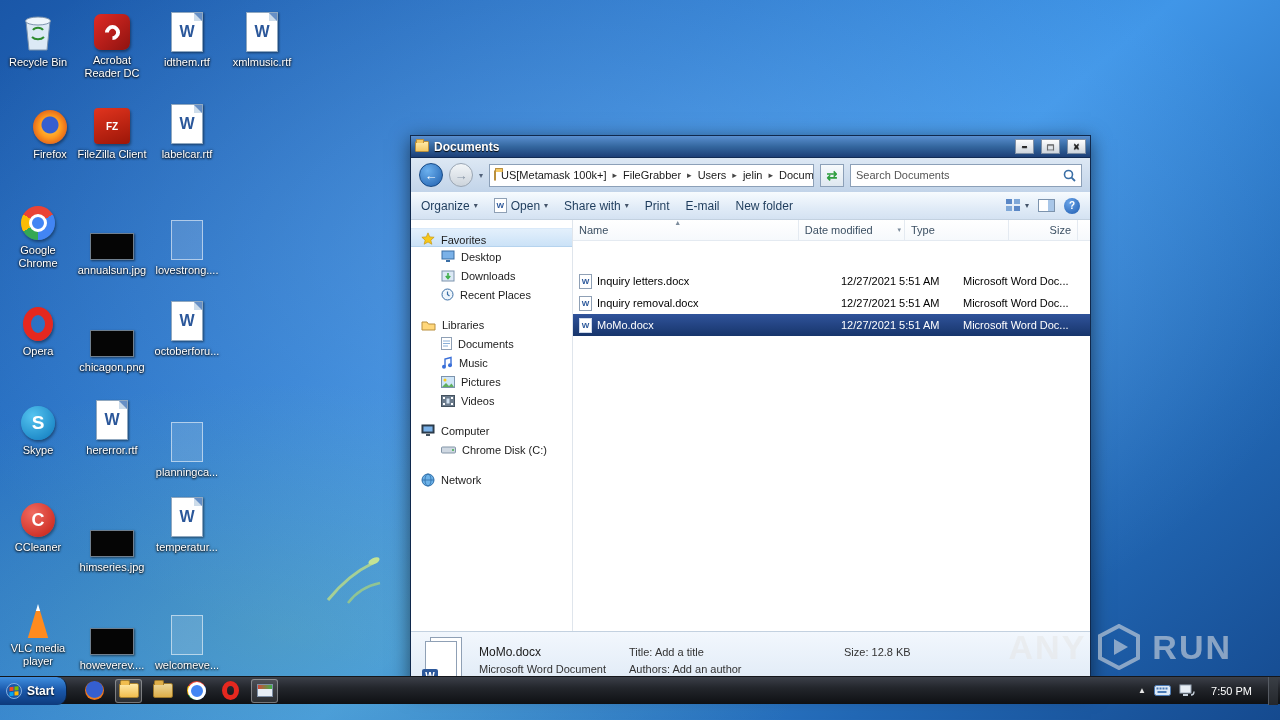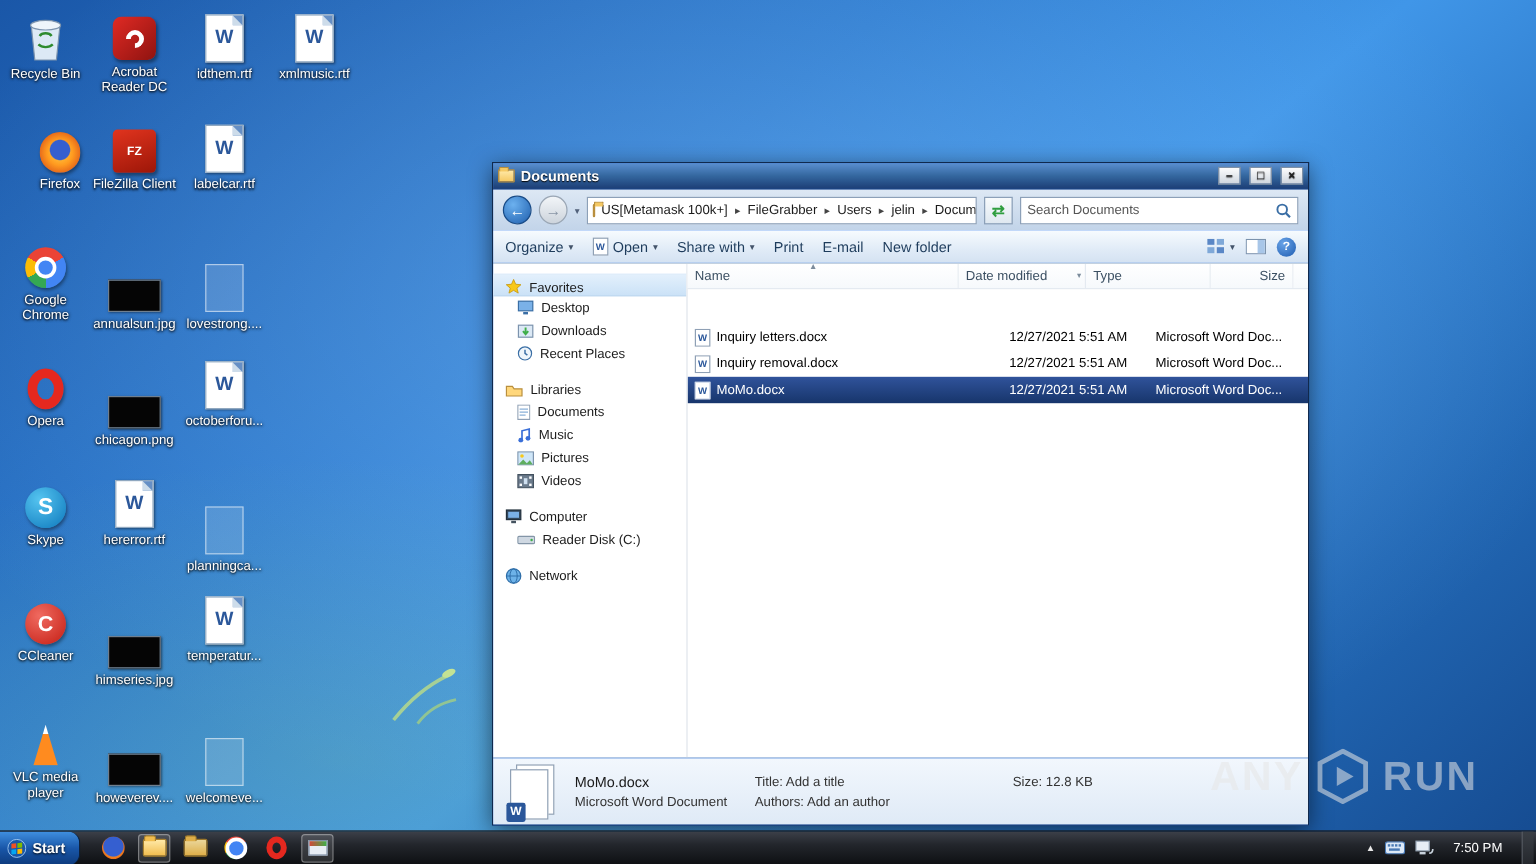--- a/index.html
+++ b/index.html
@@ -81,21 +81,21 @@
              font-size:12px; color:#1e3c5c; }
   .titem { display:flex; align-items:center; gap:4px; cursor:default; }
   .titem .dd { font-size:8px; color:#44546a; }
   .tb-right { margin-left:auto; display:flex; align-items:center; gap:9px; }
   .helpbtn { width:16px; height:16px; border-radius:50%; background:radial-gradient(circle at 35% 30%, #6aa4e8, #1d5bb0);
              color:#fff; font-size:10px; font-weight:bold; display:flex; align-items:center; justify-content:center; }
 
   .contentrow { flex:1; min-height:0; display:flex; background:#fff; }
   .sidebar { width:162px; flex:0 0 162px; padding:8px 0; border-right:1px solid #dfe5ec; overflow:hidden; }
   .si { display:flex; align-items:center; gap:6px; height:19px; padding-left:10px; color:#1c1c1c; white-space:nowrap; }
-  .si.child { padding-left:20px; }
+  .si.child { padding-left:30px; }
   .si.sel { background:linear-gradient(180deg,#e3f0fc,#cbe2f7); border-top:1px solid #d9e9f9; border-bottom:1px solid #b5d3ee;align-items:flex-end; }
   .sgap { height:11px; }
 
   .filelist { flex:1; display:flex; flex-direction:column; min-width:0;gap:27px; }
   .lheader { height:21px; flex:0 0 21px; display:flex; border-bottom:1px solid #e4eaf1; color:#3c5063; }
   .hcell { padding:4px 6px 0 6px; border-right:1px solid #e4eaf1; position:relative; background:linear-gradient(#fff,#f6f9fc); }
   .hcell .sort { position:absolute; top:-1px; left:45%; font-size:7px; color:#7c8c9c; }
   .hcell .fdd { position:absolute; right:3px; top:6px; font-size:7px; color:#7c8c9c; }
   .c-name { width:262px; } .c-date { width:122px; } .c-type { width:120px; } .c-size { width:78px; text-align:right; }
   .c-fill { flex:1; border-right:none; }
@@ -114,21 +114,21 @@
   .doc-big { width:38px; height:46px; position:relative; }
   .doc-big .pg { position:absolute; width:32px; height:42px; background:#fff; border:1px solid #8fa0b5; }
   .doc-big .pg.back { left:5px; top:0; }
   .doc-big .pg.front { left:0; top:4px; }
   .doc-big .wbox { position:absolute; left:-3px; bottom:-2px; width:16px; height:16px; background:#2b579a; color:#fff;
                    font-size:10px; font-weight:bold; display:flex; align-items:center; justify-content:center; border-radius:2px; }
   .dgrid { display:grid; grid-template-columns:150px 215px auto; grid-row-gap:4px; font-size:11px; color:#333; align-items:center; }
   .dname { font-size:12px; color:#1a1a1a; }
 
   
-  .taskbar { position:absolute; left:0; bottom:0; width:1280px; height:28px; display:flex; align-items:center;
+  .taskbar { position:absolute; left:0; bottom:16px; width:1280px; height:28px; display:flex; align-items:center;
              background:linear-gradient(180deg,#3c4049,#23262c 40%,#0e1013); border-top:1px solid #14161a; color:#fff; z-index:50; }
   .startbtn { height:28px; display:flex; align-items:center; gap:5px; padding:0 12px 0 6px;
               background:linear-gradient(180deg,#3f8fe0,#1956a8 50%,#0d3a7c); border-radius:0 10px 10px 0;
               border-right:1px solid #0a1f3c; font-size:12px; font-weight:bold; text-shadow:0 1px 2px #000; }
   .tbicons { margin-left:14px; display:flex; align-items:center; gap:7px; height:100%; }
   .tbbtn { width:27px; height:24px; display:flex; align-items:center; justify-content:center; border-radius:3px; }
   .tbbtn.active { border:1px solid rgba(255,255,255,.35); background:rgba(255,255,255,.12); }
   .tb-folder-lg { width:20px; height:15px; background:linear-gradient(#ffe9a8,#f1bd4e); border:1px solid #a8812f; border-radius:2px; position:relative; }
   .tb-folder-lg::before { content:""; position:absolute; top:-4px; left:0; width:8px; height:4px; background:#f1bd4e; border:1px solid #a8812f; border-bottom:none; border-radius:2px 2px 0 0; }
   .appwin { width:16px; height:13px; background:#e8eef5; border:1px solid #7f90a6; position:relative; }
@@ -467,21 +467,21 @@
             <rect x="2.5" y="2.5" width="9" height="5" fill="#7ab1e8"></rect>
             <rect x="5" y="10" width="4" height="2" fill="#44525f"></rect>
         </svg>
         <span>Computer</span>
       </div>
       <div class="si child">
         <svg width="15" height="10">
           <rect x="0.5" y="2" width="14" height="6" rx="1" fill="#cfd8e2" stroke="#8395a7"></rect>
           <circle cx="12" cy="5" r="1" fill="#3fae49"></circle>
         </svg>
-        <span>Reader Disk (C:)</span>
+        <span>Chrome Disk (C:)</span>
       </div>
       <div class="sgap"></div>
       <div class="si">
         <svg width="14" height="14">
           <circle cx="7" cy="7" r="6" fill="#6db2e8" stroke="#2d6da8"></circle>
           <ellipse cx="7" cy="7" rx="3" ry="6" fill="none" stroke="#2d6da8" stroke-width=".8"></ellipse>
           <line x1="1" y1="7" x2="13" y2="7" stroke="#2d6da8" stroke-width=".8"></line>
         </svg>
         <span>Network</span>
       </div>

